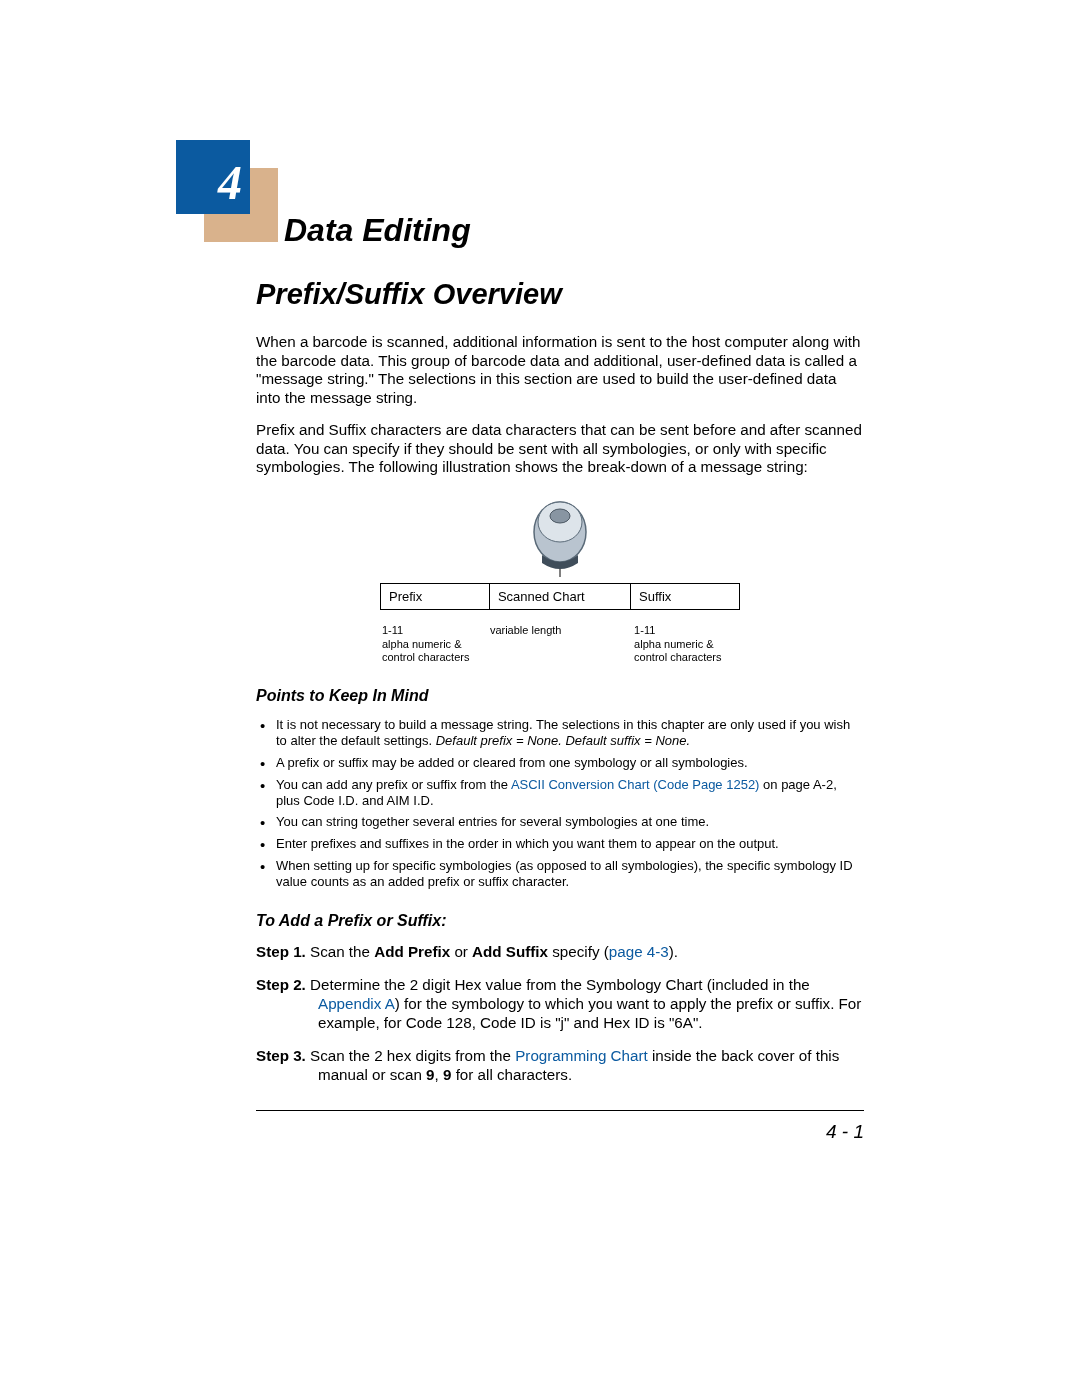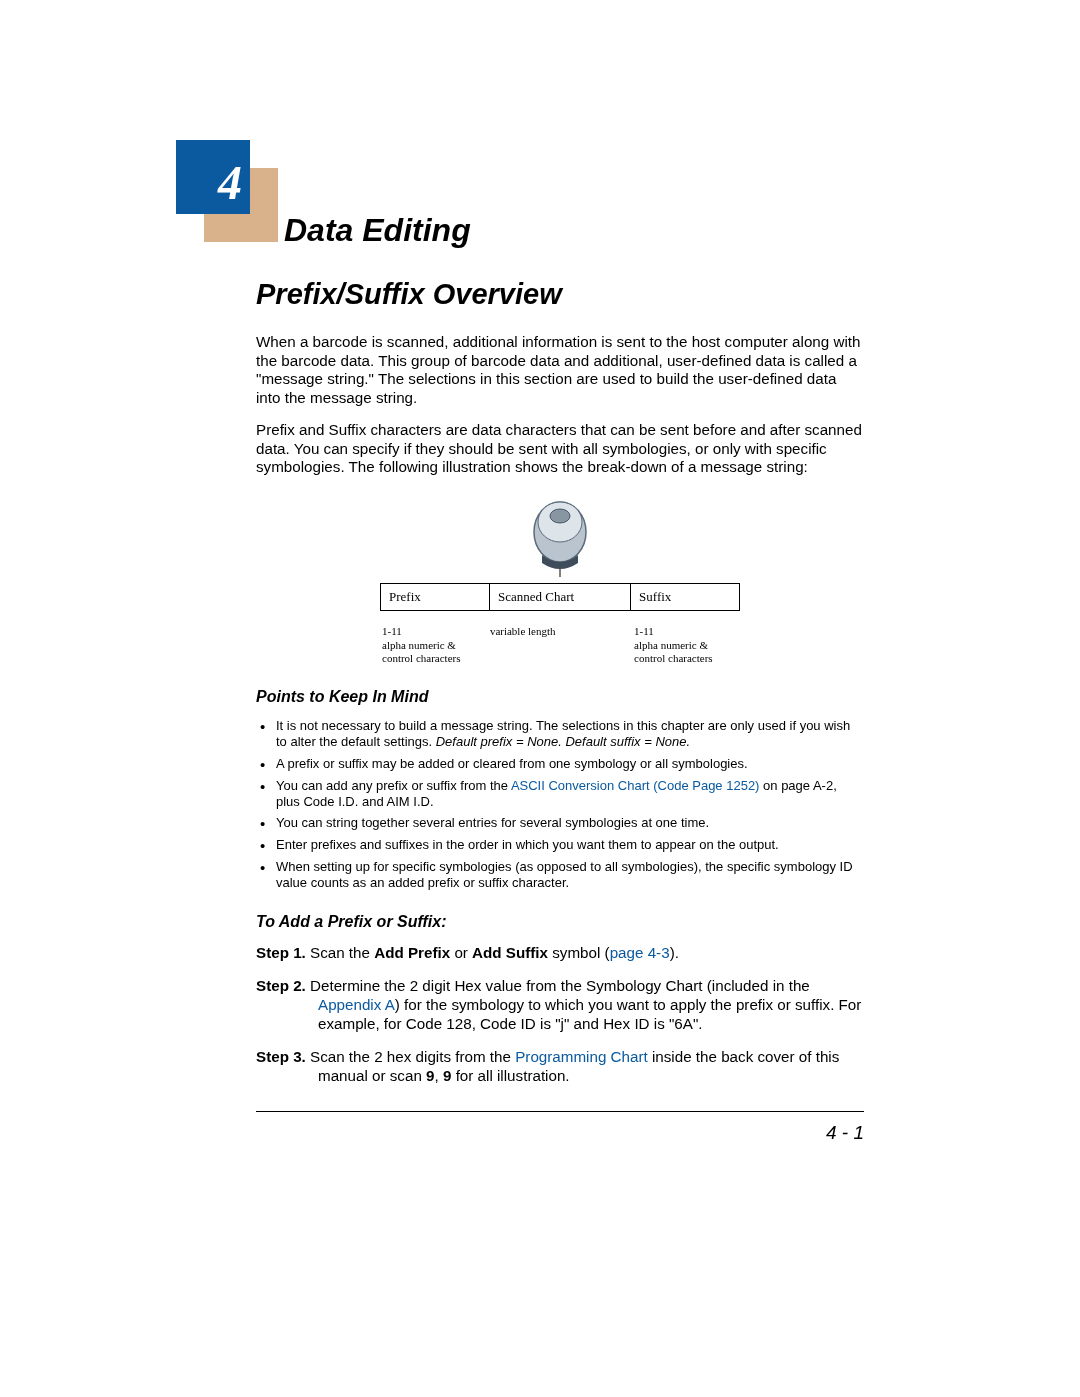--- a/index.html
+++ b/index.html
@@ -105,21 +105,20 @@
   }
   .step .step-label { font-weight: bold; }
   .diagram-wrap {
     width: 100%;
     display: flex;
     justify-content: center;
     margin: 20px 0 10px 0;
   }
   .diagram {
     width: 360px;
-    font-family: Liberation Serif, serif;
   }
   .scanner-svg { display: block; margin: 0 auto 6px auto; }
   .diagram-cells {
     display: flex;
     width: 100%;
   }
   .diagram-cell {
     border: 1px solid #000;
     font-size: 13px;
     padding: 5px 8px;
@@ -202,26 +201,26 @@
     <li><span>You can add any prefix or suffix from the </span><span class="link">ASCII Conversion Chart (Code Page 1252)</span><span> on page A-2, plus Code I.D. and AIM I.D.</span></li>
     <li>You can string together several entries for several symbologies at one time.</li>
     <li>Enter prefixes and suffixes in the order in which you want them to appear on the output.</li>
     <li>When setting up for specific symbologies (as opposed to all symbologies), the specific symbology ID value counts as an added prefix or suffix character.</li>
   </ul>
 
   <h3 class="subheading">To Add a Prefix or Suffix:</h3>
 
   <div class="steps">
     <p class="step">
-      <span class="step-label">Step 1.</span><span>  Scan the </span><span class="bold">Add Prefix</span><span> or </span><span class="bold">Add Suffix</span><span> symbol (</span><span class="link">page 4-3</span><span>).</span>
+      <span class="step-label">Step 1.</span><span>  Scan the </span><span class="bold">Add Prefix</span><span> or </span><span class="bold">Add Suffix</span><span> specify (</span><span class="link">page 4-3</span><span>).</span>
     </p>
     <p class="step">
       <span class="step-label">Step 2.</span><span>  Determine the 2 digit Hex value from the Symbology Chart (included in the </span><span class="link">Appendix A</span><span>) for the symbology to which you want to apply the prefix or suffix.  For example, for Code 128, Code ID is "j" and Hex ID is "6A".</span>
     </p>
     <p class="step">
-      <span class="step-label">Step 3.</span><span>  Scan the 2 hex digits from the </span><span class="link">Programming Chart</span><span> inside the back cover of this manual or scan </span><span class="bold">9</span><span>, </span><span class="bold">9</span><span> for all illustration.</span>
+      <span class="step-label">Step 3.</span><span>  Scan the 2 hex digits from the </span><span class="link">Programming Chart</span><span> inside the back cover of this manual or scan </span><span class="bold">9</span><span>, </span><span class="bold">9</span><span> for all characters.</span>
     </p>
   </div>
 
   <hr class="hr">
   <div class="page-number">4 - 1</div>
 
 </div>
 
 </body></html>

